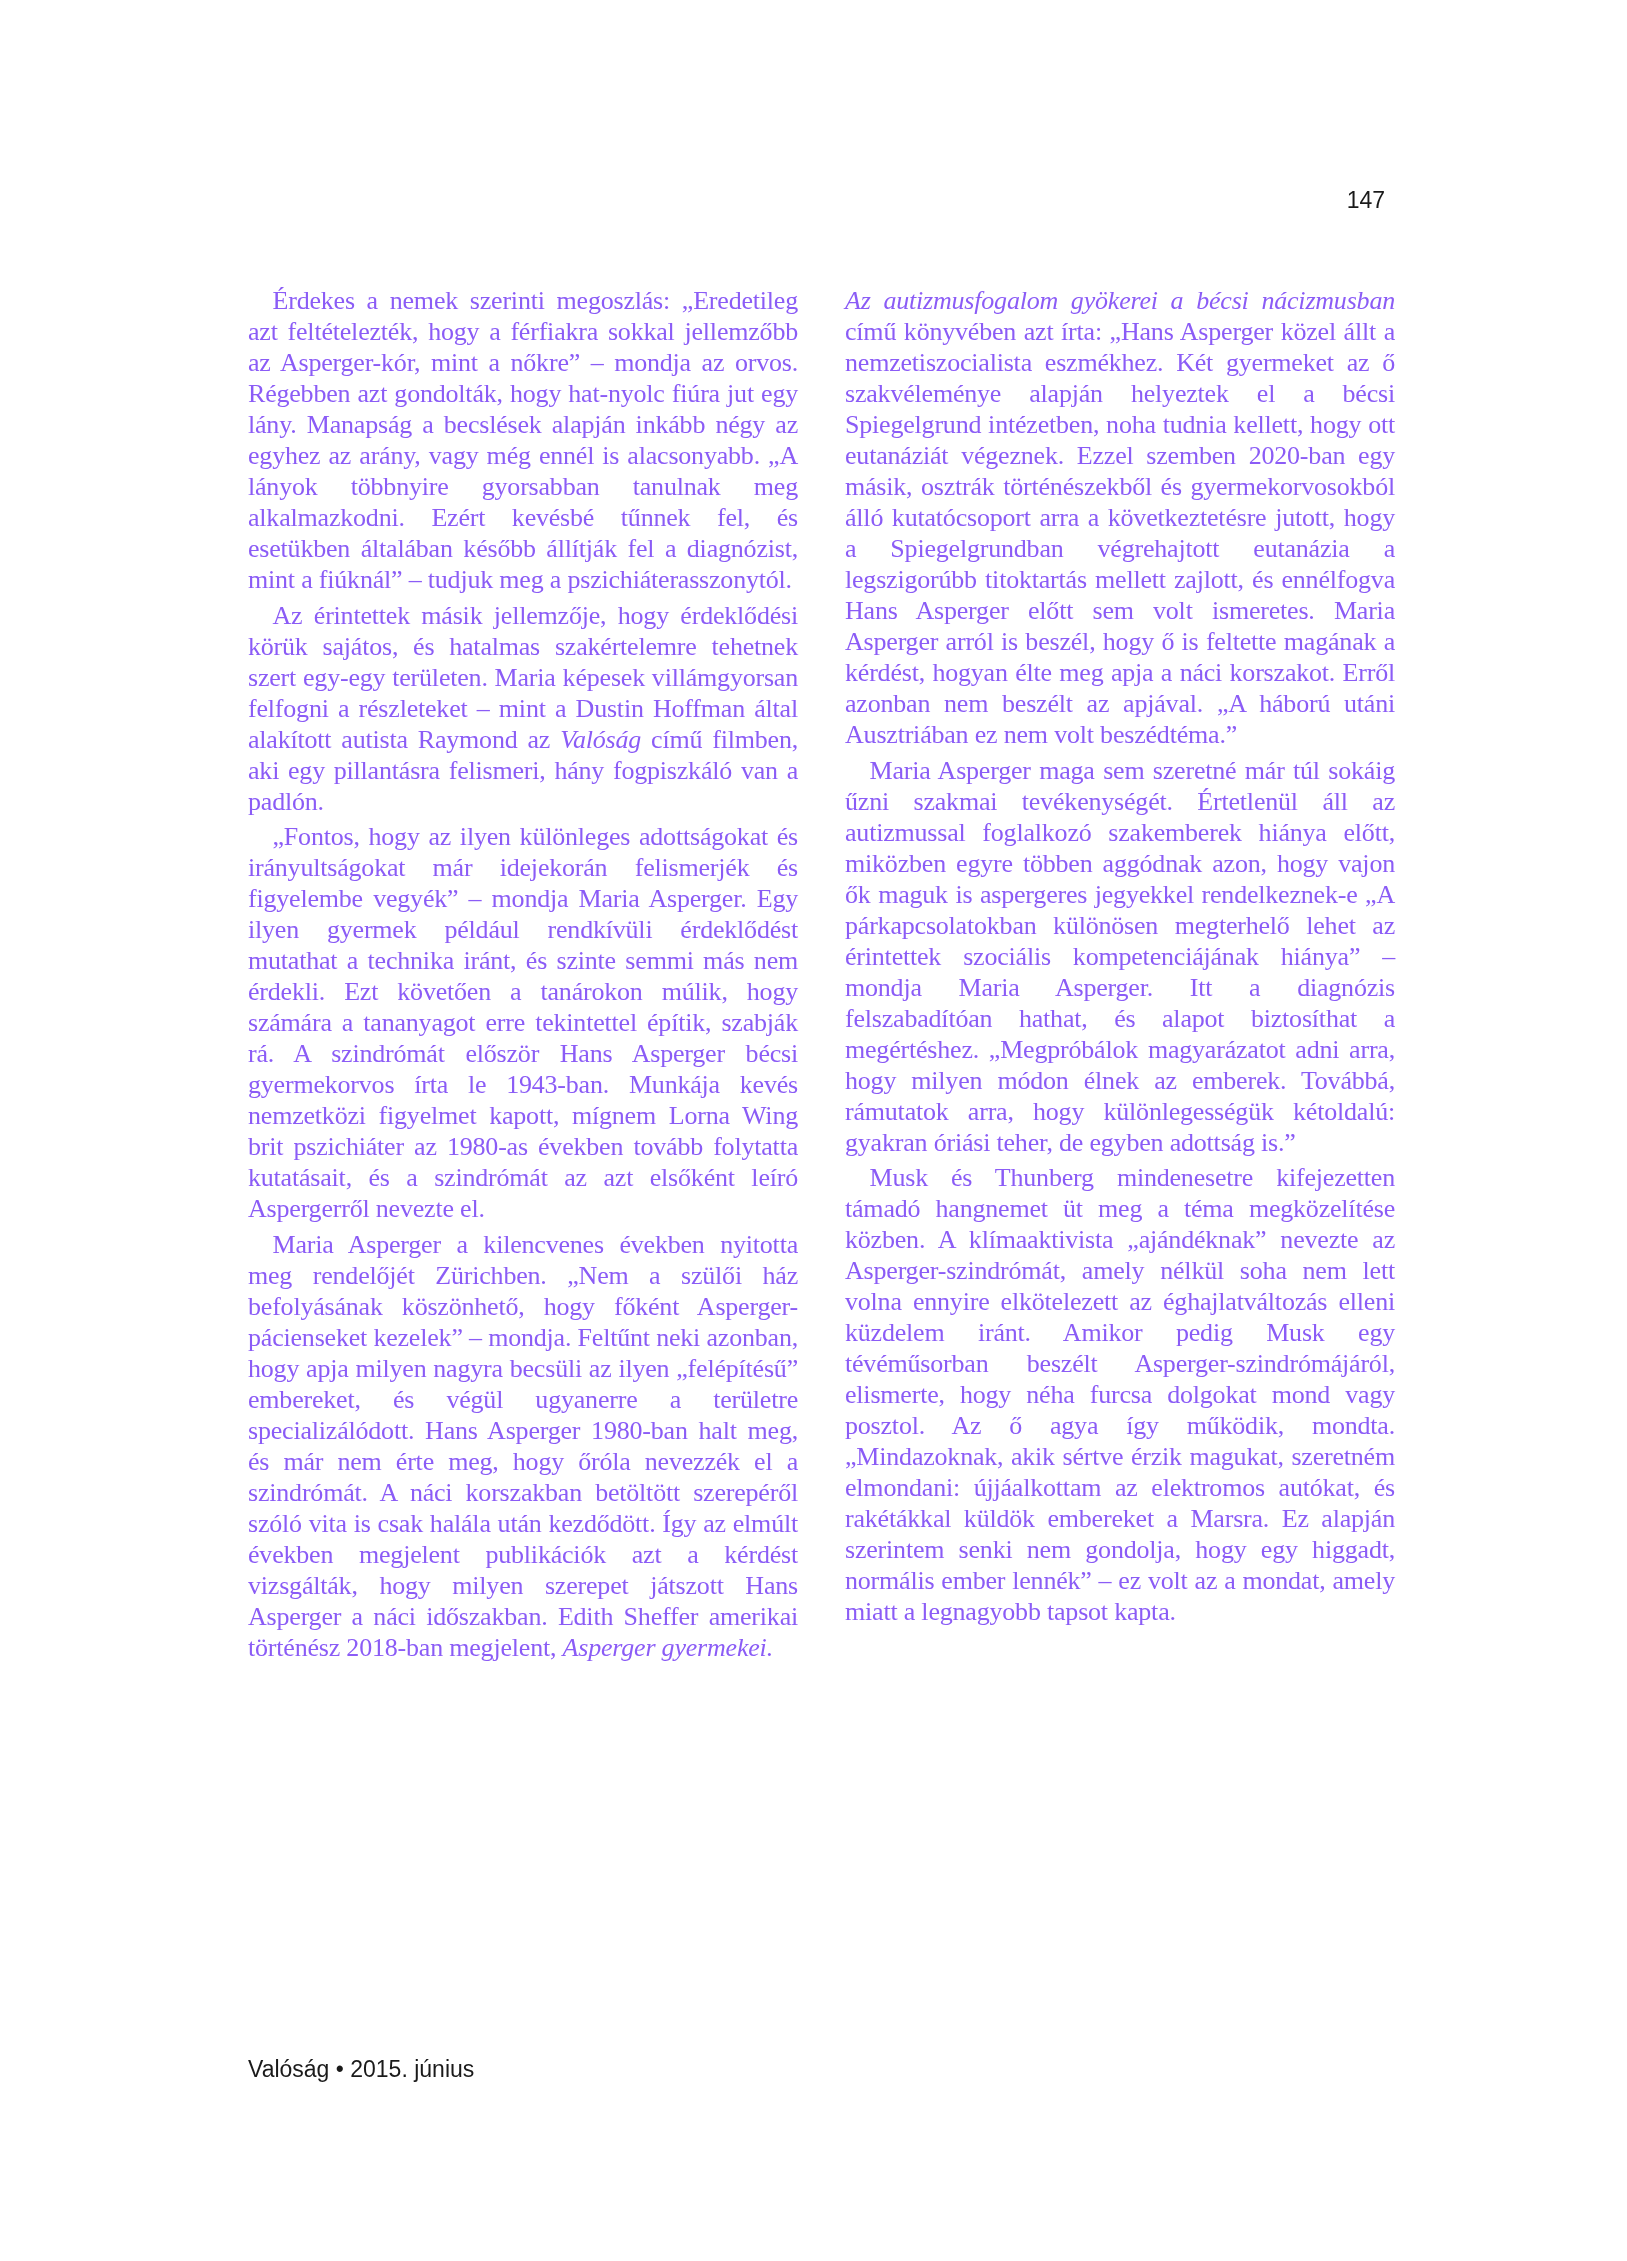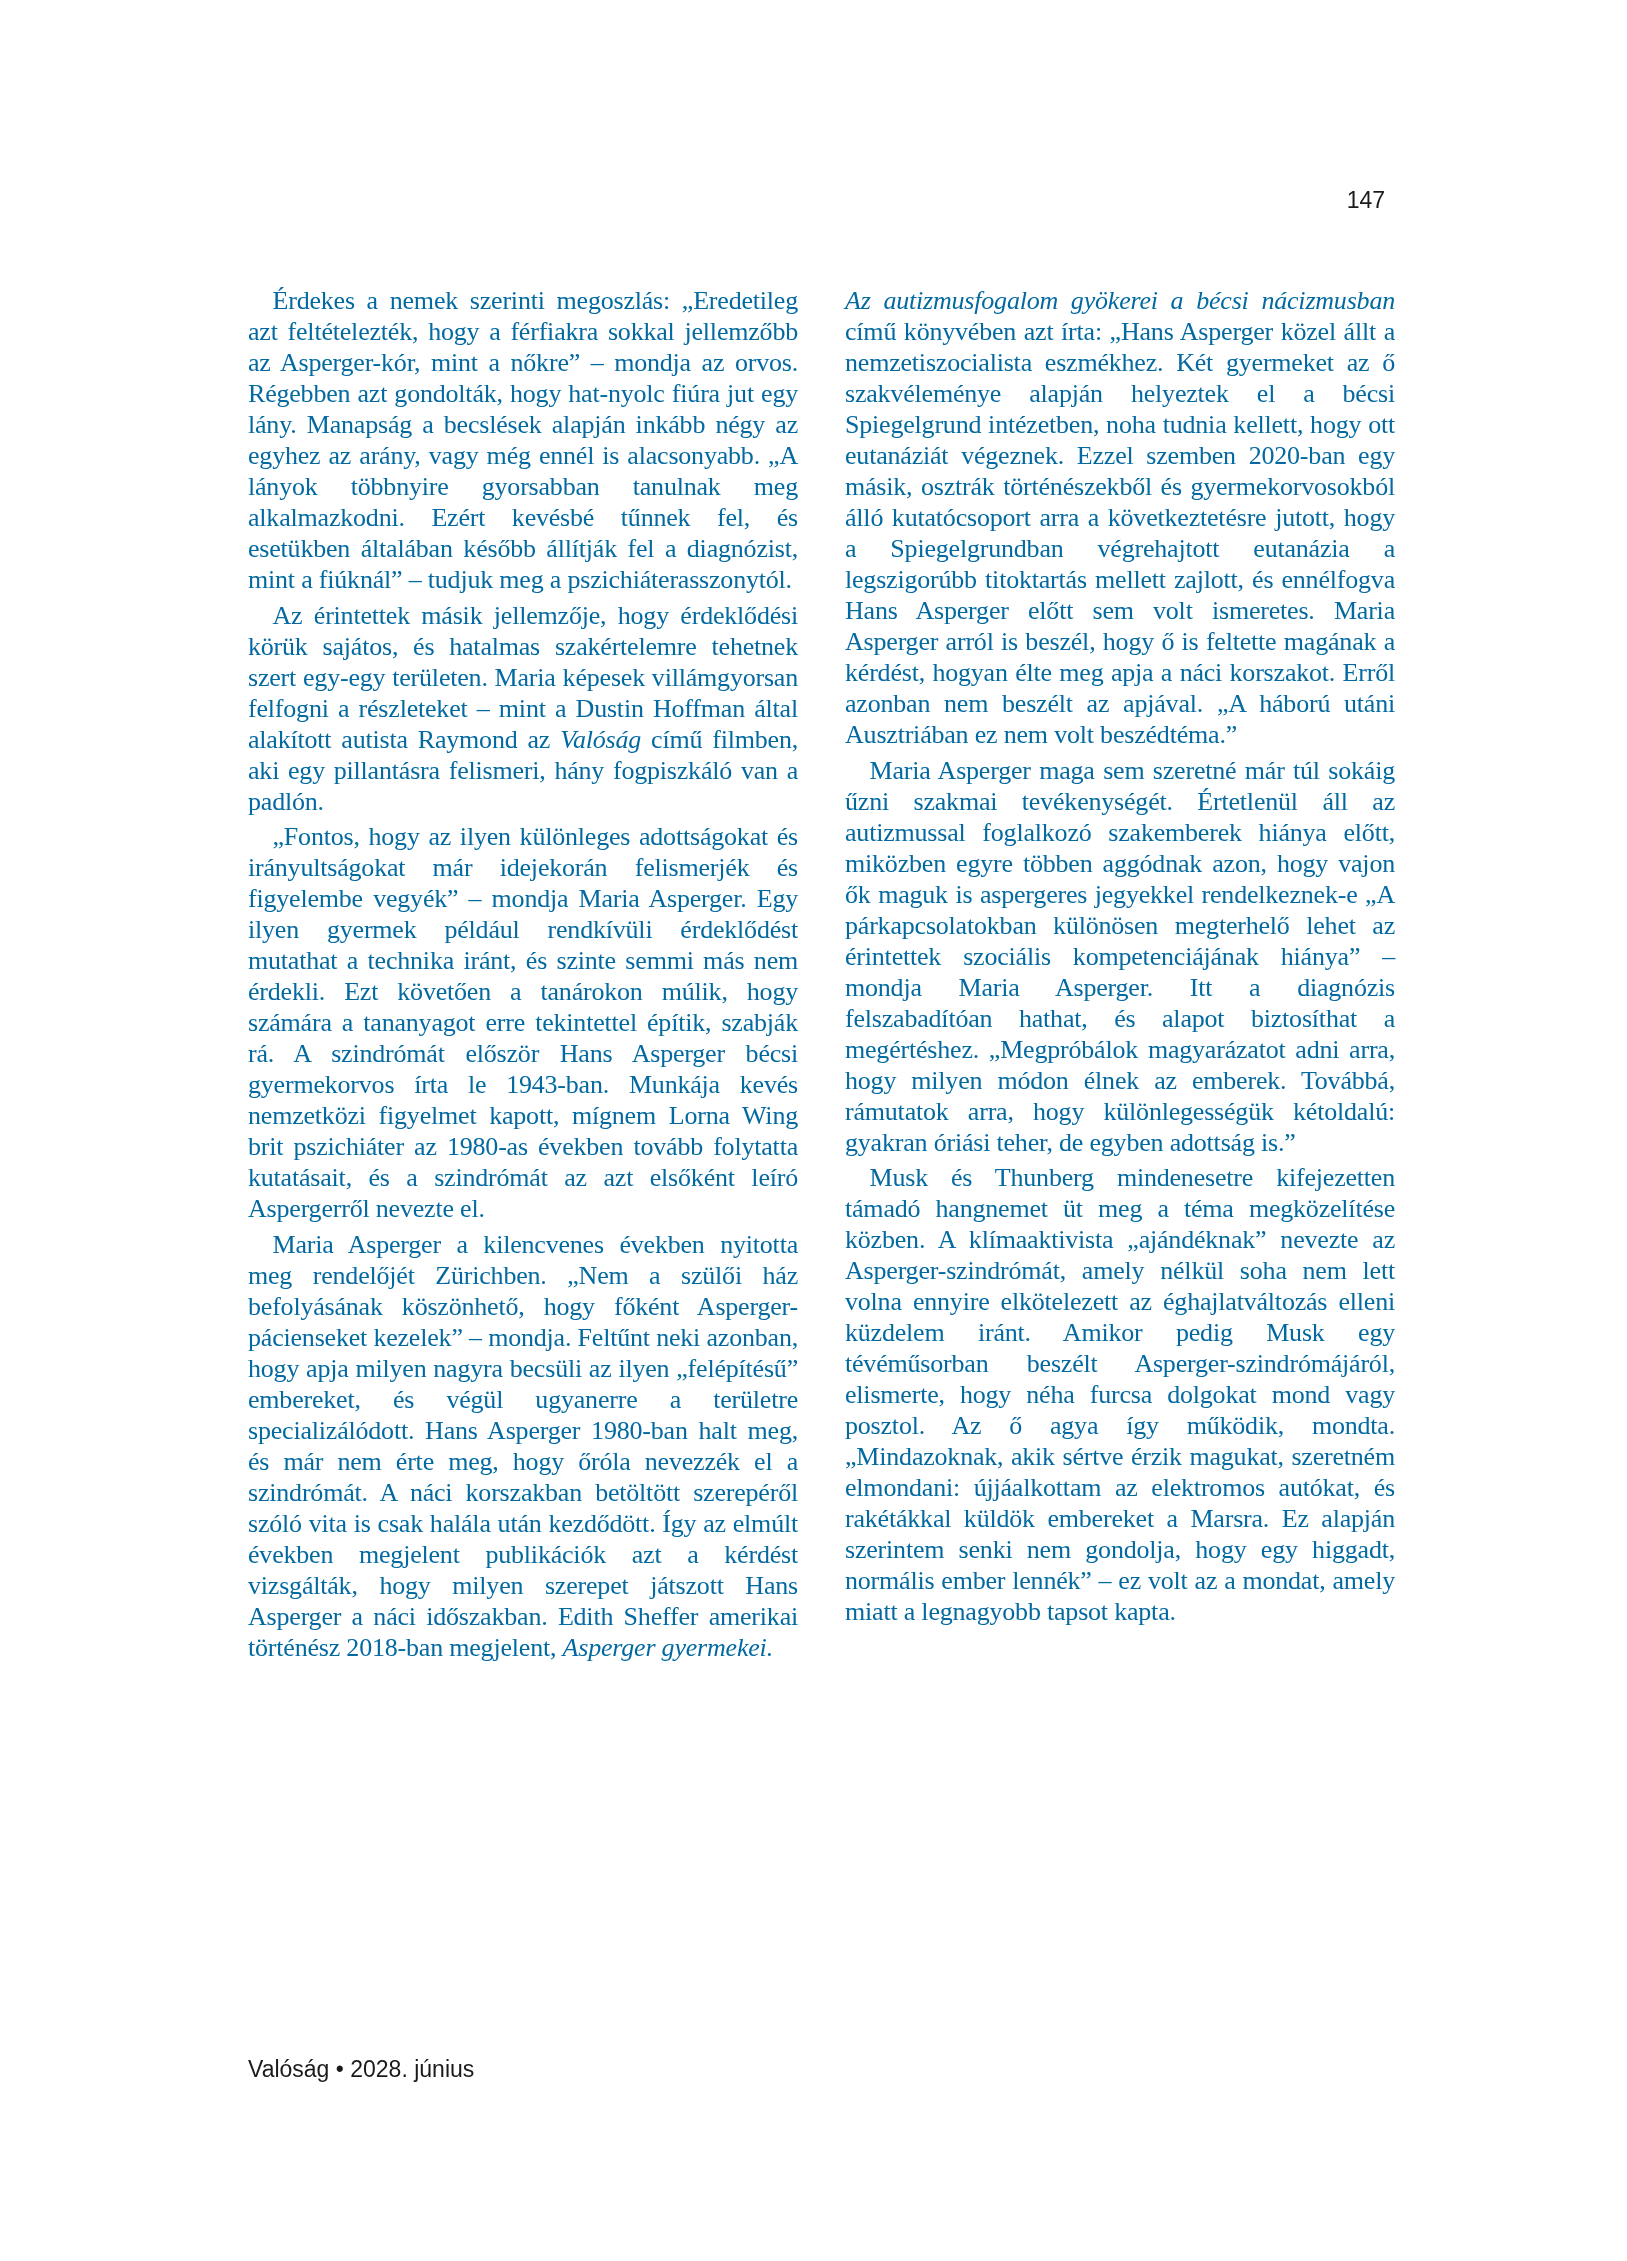--- a/index.html
+++ b/index.html
@@ -4,21 +4,21 @@
 <style>
   html, body { margin:0; padding:0; background:#ffffff; }
   body { width:1628px; height:2261px; position:relative; overflow:hidden; }
   .page-number {
     position:absolute; top:187px; left:1339px; width:46px; text-align:right;
     font-family:"Liberation Sans", sans-serif; font-size:23px; color:#1a1a1a;
   }
   .column {
     position:absolute; top:285px; width:550px;
     font-family:"Liberation Serif", serif; font-size:26px; line-height:31px;
-    color:#0369a1; letter-spacing:-0.2px;
+    color:#8b5cf6; letter-spacing:-0.2px;
   }
   .col-left { left:248px; }
   .col-right { left:845px; }
   .para { margin:0 0 4.6px 0; text-align:justify; hyphens:manual; }
   .indent { text-indent:24.5px; }
   .source {
     text-align:right; font-style:italic; margin:0; padding-right:3.1px;
   }
   i { font-style:italic; }
   .footer {
@@ -37,14 +37,14 @@
   <p class="para indent"><span>„Fontos, hogy az ilyen különleges adottságokat és irányultságokat már idejekorán felismerjék és figyelembe vegyék” – mondja Maria Asperger. Egy ilyen gyermek például rendkívüli érdeklődést mutathat a technika iránt, és szinte semmi más nem érdekli. Ezt követően a tanárokon múlik, hogy számára a tananyagot erre tekintettel építik, szabják rá. A szindrómát először Hans Asperger bécsi gyermekorvos írta le 1943-ban. Munkája kevés nemzetközi figyelmet kapott, mígnem Lorna Wing brit pszichiáter az 1980-as években tovább folytatta kutatásait, és a szindrómát az azt elsőként leíró Aspergerről nevezte el.</span></p>
   <p class="para indent"><span>Maria Asperger a kilencvenes években nyitotta meg rendelőjét Zürichben. „Nem a szülői ház befolyásának köszönhető, hogy főként Asperger-pácienseket kezelek” – mondja. Feltűnt neki azonban, hogy apja milyen nagyra becsüli az ilyen „felépítésű” embereket, és végül ugyanerre a területre specializálódott. Hans Asperger 1980-ban halt meg, és már nem érte meg, hogy őróla nevezzék el a szindrómát. A náci korszakban betöltött szerepéről szóló vita is csak halála után kezdődött. Így az elmúlt években megjelent publikációk azt a kérdést vizsgálták, hogy milyen szerepet játszott Hans Asperger a náci időszakban. Edith Sheffer amerikai történész 2018-ban megjelent, </span><i>Asperger gyermekei.</i></p>
 </div>
 
 <div class="column col-right">
   <p class="para"><i>Az autizmusfogalom gyökerei a bécsi nácizmusban</i><span> című könyvében azt írta: „Hans Asperger közel állt a nemzetiszocialista eszmékhez. Két gyermeket az ő szakvéleménye alapján helyeztek el a bécsi Spiegelgrund intézetben, noha tudnia kellett, hogy ott eutanáziát végeznek. Ezzel szemben 2020-ban egy másik, osztrák történészekből és gyermekorvosokból álló kutatócsoport arra a következtetésre jutott, hogy a Spiegelgrundban végrehajtott eutanázia a legszigorúbb titoktartás mellett zajlott, és ennélfogva Hans Asperger előtt sem volt ismeretes. Maria Asperger arról is beszél, hogy ő is feltette magának a kérdést, hogyan élte meg apja a náci korszakot. Erről azonban nem beszélt az apjával. „A háború utáni Ausztriában ez nem volt beszédtéma.”</span></p>
   <p class="para indent"><span>Maria Asperger maga sem szeretné már túl sokáig űzni szakmai tevékenységét. Értetlenül áll az autizmussal foglalkozó szakemberek hiánya előtt, miközben egyre többen aggódnak azon, hogy vajon ők maguk is aspergeres jegyekkel rendelkeznek-e „A párkapcsolatokban különösen megterhelő lehet az érintettek szociális kompetenciájának hiánya” – mondja Maria Asperger. Itt a diagnózis felszabadítóan hathat, és alapot biztosíthat a megértéshez. „Megpróbálok magyarázatot adni arra, hogy milyen módon élnek az emberek. Továbbá, rámutatok arra, hogy különlegességük kétoldalú: gyakran óriási teher, de egyben adottság is.”</span></p>
   <p class="para indent"><span>Musk és Thunberg mindenesetre kifejezetten támadó hangnemet üt meg a téma megközelítése közben. A klímaaktivista „ajándéknak” nevezte az Asperger-szindrómát, amely nélkül soha nem lett volna ennyire elkötelezett az éghajlatváltozás elleni küzdelem iránt. Amikor pedig Musk egy tévéműsorban beszélt Asperger-szindrómájáról, elismerte, hogy néha furcsa dolgokat mond vagy posztol. Az ő agya így működik, mondta. „Mindazoknak, akik sértve érzik magukat, szeretném elmondani: újjáalkottam az elektromos autókat, és rakétákkal küldök embereket a Marsra. Ez alapján szerintem senki nem gondolja, hogy egy higgadt, normális ember lennék” – ez volt az a mondat, amely miatt a legnagyobb tapsot kapta.</span></p>
 </div>
 
-<div class="footer">Valóság • 2028. június</div>
+<div class="footer">Valóság • 2015. június</div>
 
 
 </body></html>

